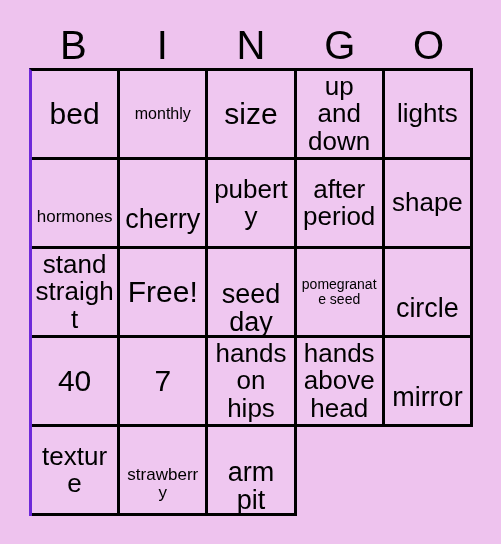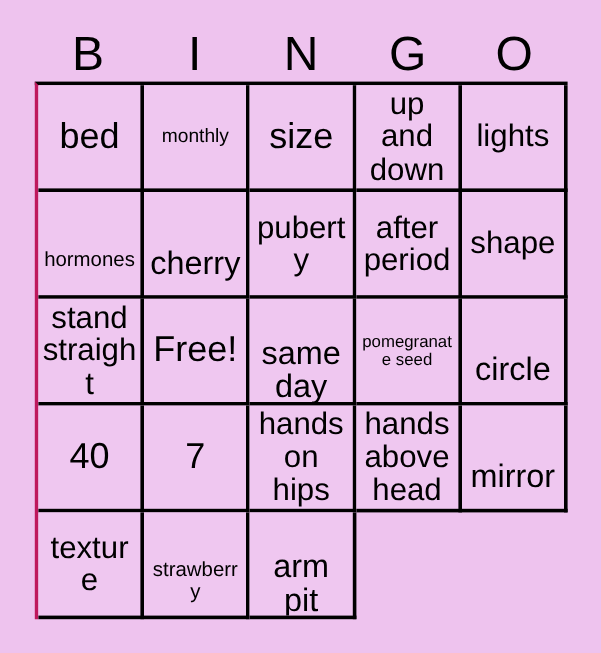--- a/index.html
+++ b/index.html
@@ -40,21 +40,21 @@
     letter-spacing: 0px;
     user-select: none;
   }
   .grid {
     position: absolute;
     left: 29px;
     top: 68px;
     width: 444px;
     height: 448px;
     box-sizing: border-box;
-    border-left: 3px solid #be185d;
+    border-left: 3px solid #6d28d9;
     border-top: 3px solid #000000;
     display: grid;
     grid-template-columns: repeat(5, 1fr);
     grid-template-rows: repeat(5, 1fr);
   }
   .cell {
     box-sizing: border-box;
     border-right: 3px solid #000000;
     border-bottom: 3px solid #000000;
     background: #efc7f0;
@@ -128,21 +128,21 @@
         <span>shape</span>
       </div>
 
     <div class="cell s-md">
         <span>stand straight</span>
       </div>
     <div class="cell s-xl">
         <span>Free!</span>
       </div>
     <div class="cell s-lg">
-        <span>same day</span>
+        <span>seed day</span>
       </div>
     <div class="cell s-xxs">
         <span>pomegranate seed</span>
       </div>
 
     <div class="cell s-lg">
         <span>circle</span>
       </div>
     <div class="cell s-xl">
         <span>40</span>

